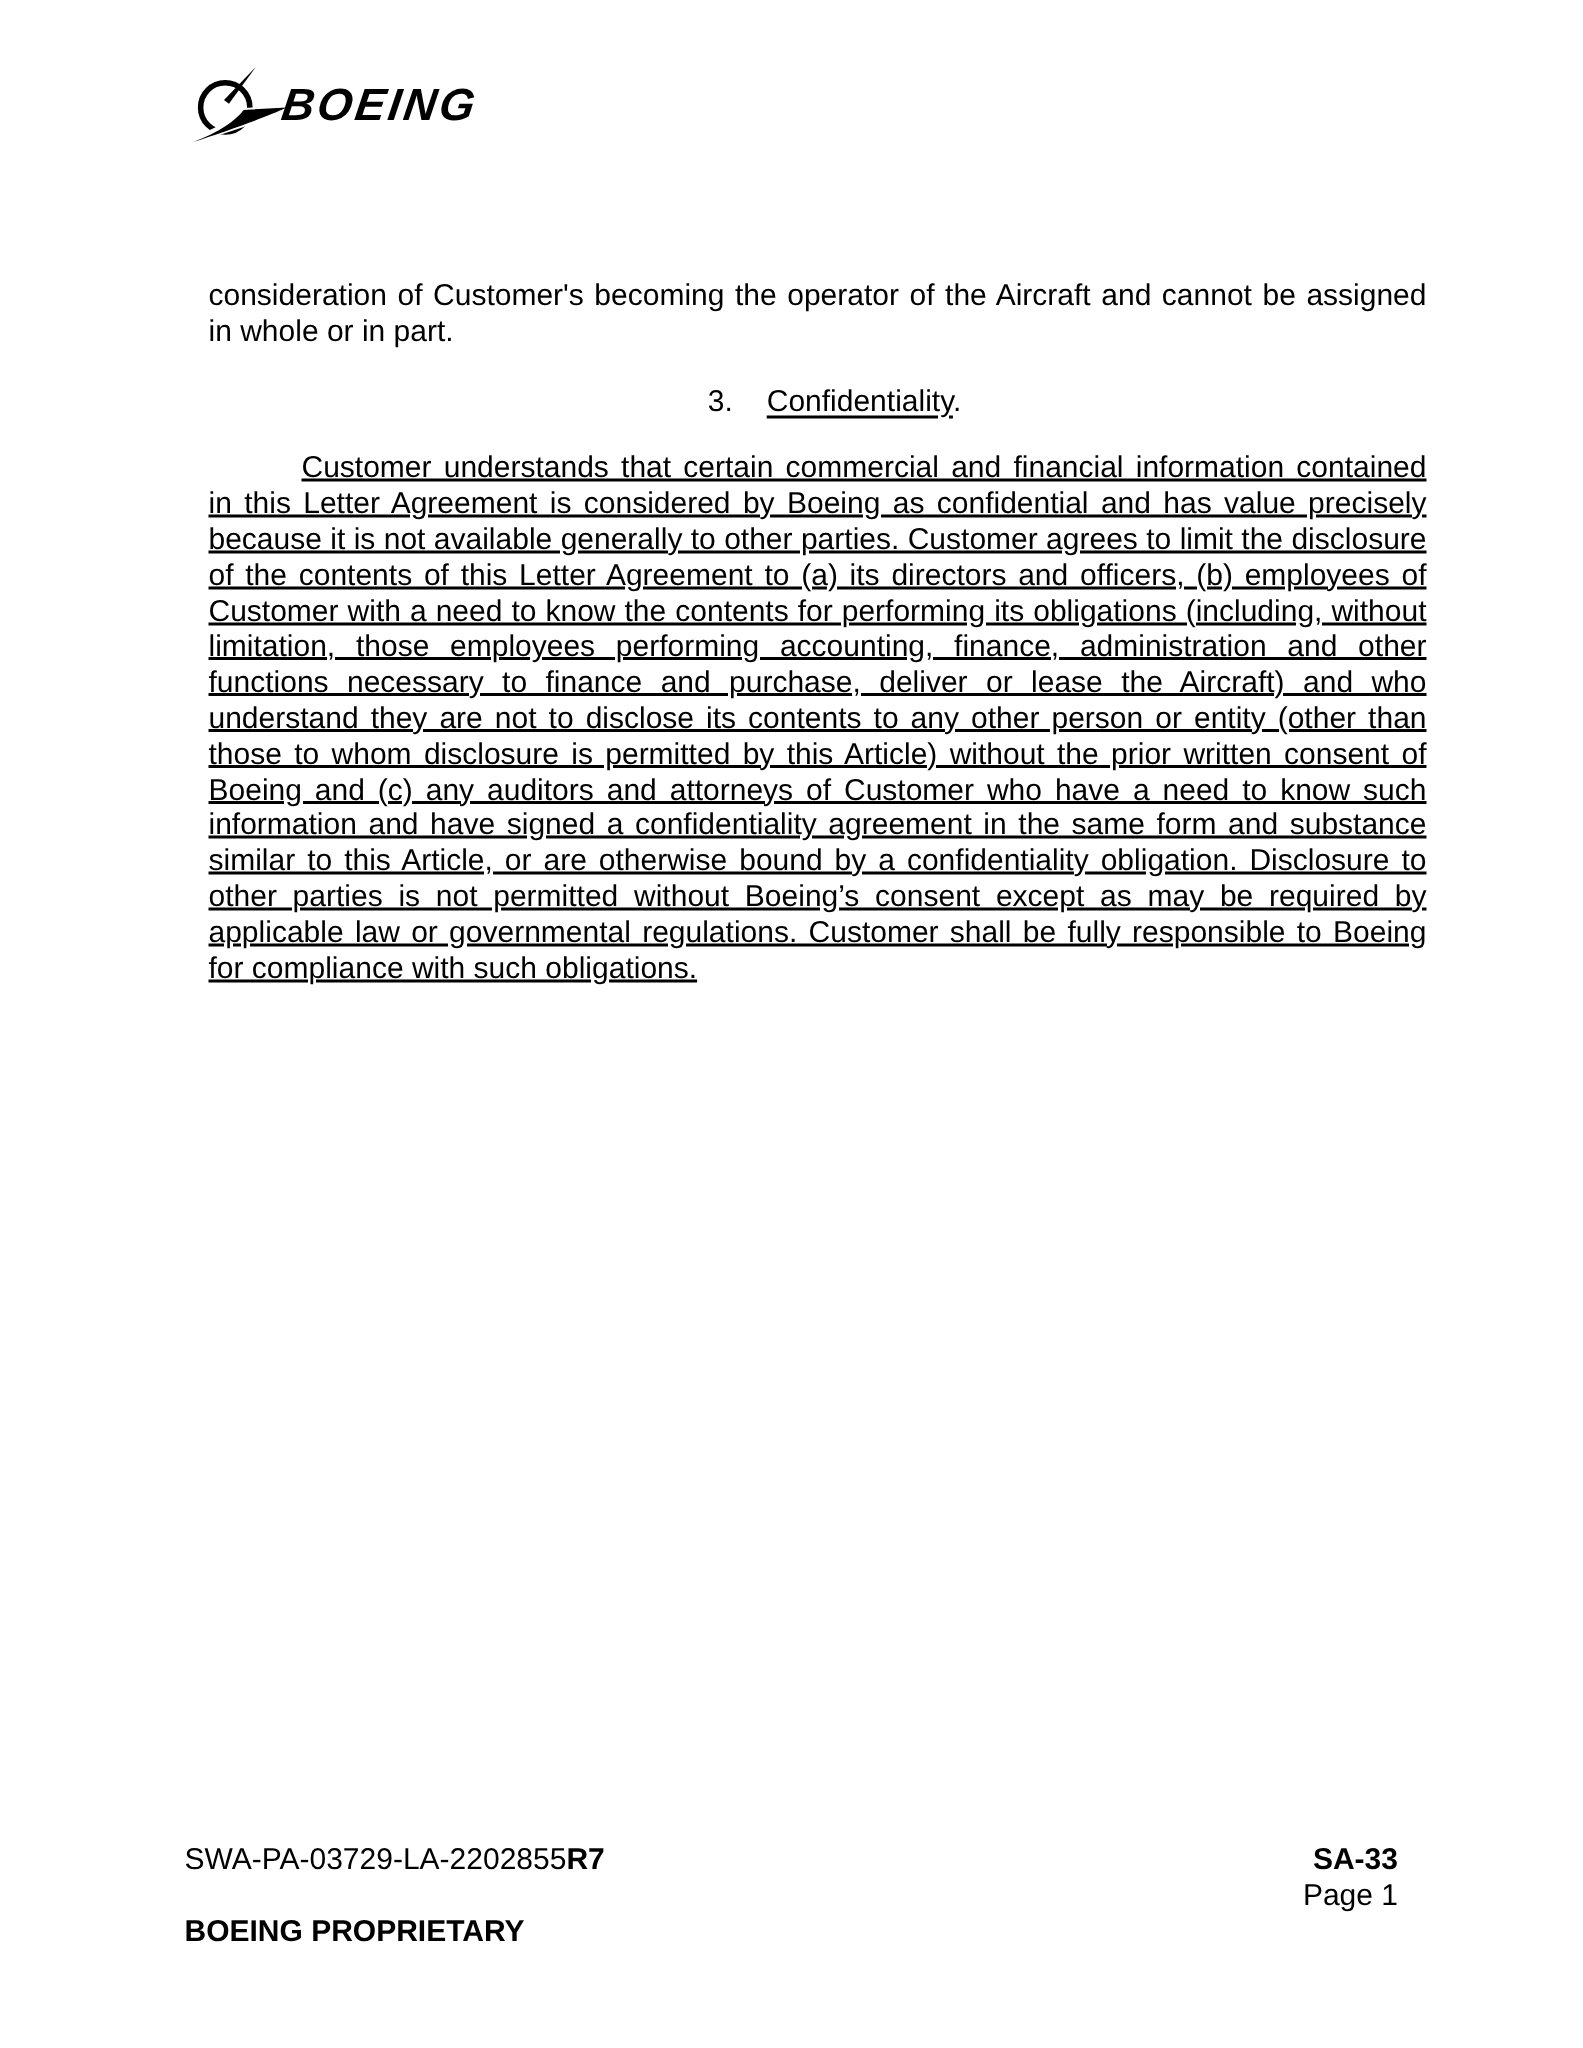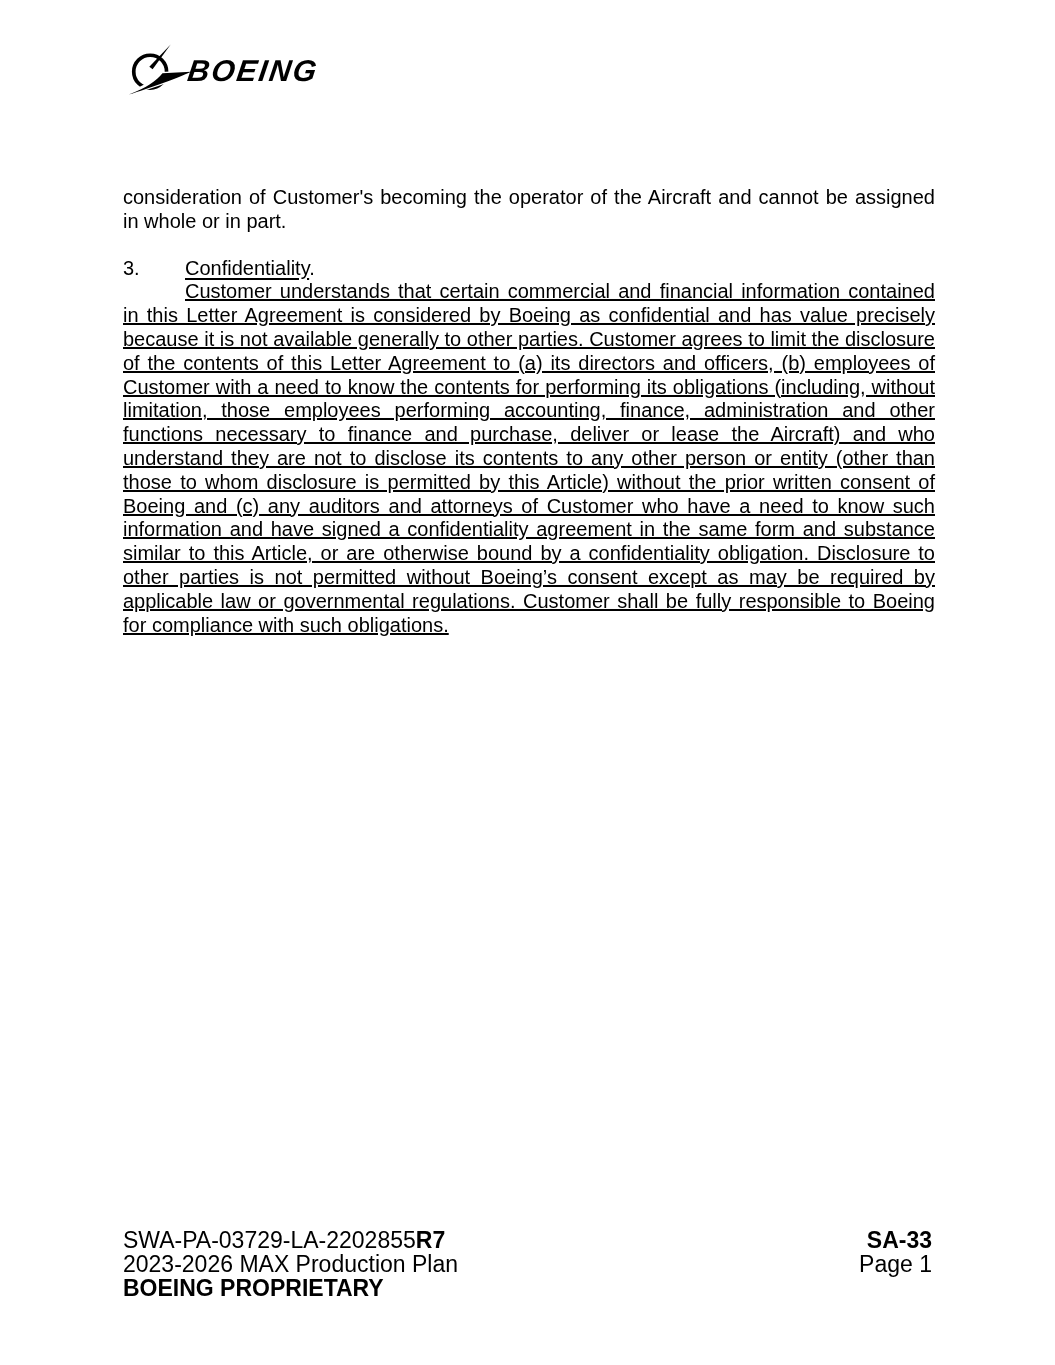--- a/index.html
+++ b/index.html
@@ -33,55 +33,57 @@
     letter-spacing: 2px;
     transform: skewX(-8deg);
     margin-left: -4px;
     margin-top: 2px;
     white-space: nowrap;
   }
 
   
   .doc-body {
     position: absolute;
-    left: 123px;
+    left: 139px;
     top: 186px;
     width: 812px;
     font-size: 20px;
     line-height: 23.8px;
   }
   .para {
     text-align: justify;
   }
   .para.first {
     margin-bottom: 23px;
   }
   .section-heading {
+    margin-bottom: 21px;
     white-space: nowrap;
+    text-align: center;
   }
   .section-num {
     display: inline-block;
     width: 62px;
   }
   .section-title {
     text-decoration: underline;
     text-underline-offset: 3px;
   }
   .para.indented {
     text-indent: 62px;
     text-decoration: underline;
   }
 
   
   .footer {
     position: absolute;
     left: 123px;
     right: 123px;
     top: 1228px;
-    font-size: 23px;
+    font-size: 20px;
     line-height: 24px;
   }
   .footer-row {
     display: flex;
     justify-content: space-between;
     align-items: flex-start;
   }
   .footer-right { text-align: right; }
   .bold { font-weight: bold; }
   .footer-center {
@@ -113,21 +115,20 @@
     <span class="section-num">3.</span><span class="section-title">Confidentiality</span><span>.</span>
   </div>
 
   <p class="para indented">Customer understands that certain commercial and financial information contained in this Letter Agreement is considered by Boeing as confidential and has value precisely because it is not available generally to other parties. Customer agrees to limit the disclosure of the contents of this Letter Agreement to (a) its directors and officers, (b) employees of Customer with a need to know the contents for performing its obligations (including, without limitation, those employees performing accounting, finance, administration and other functions necessary to finance and purchase, deliver or lease the Aircraft) and who understand they are not to disclose its contents to any other person or entity (other than those to whom disclosure is permitted by this Article) without the prior written consent of Boeing and (c) any auditors and attorneys of Customer who have a need to know such information and have signed a confidentiality agreement in the same form and substance similar to this Article, or are otherwise bound by a confidentiality obligation. Disclosure to other parties is not permitted without Boeing’s consent except as may be required by applicable law or governmental regulations. Customer shall be fully responsible to Boeing for compliance with such obligations.</p>
 </main>
 
 <footer class="footer">
   <div class="footer-row">
     <div class="footer-left">
       <div><span>SWA-PA-03729-LA-2202855</span><span class="bold">R7</span></div>
-      <div>2023-2026 MAX Production Plan</div>
     </div>
     <div class="footer-right">
       <div class="bold">SA-33</div>
       <div>Page 1</div>
     </div>
   </div>
   <div class="footer-center">BOEING PROPRIETARY</div>
 </footer>
 
 </body></html>

